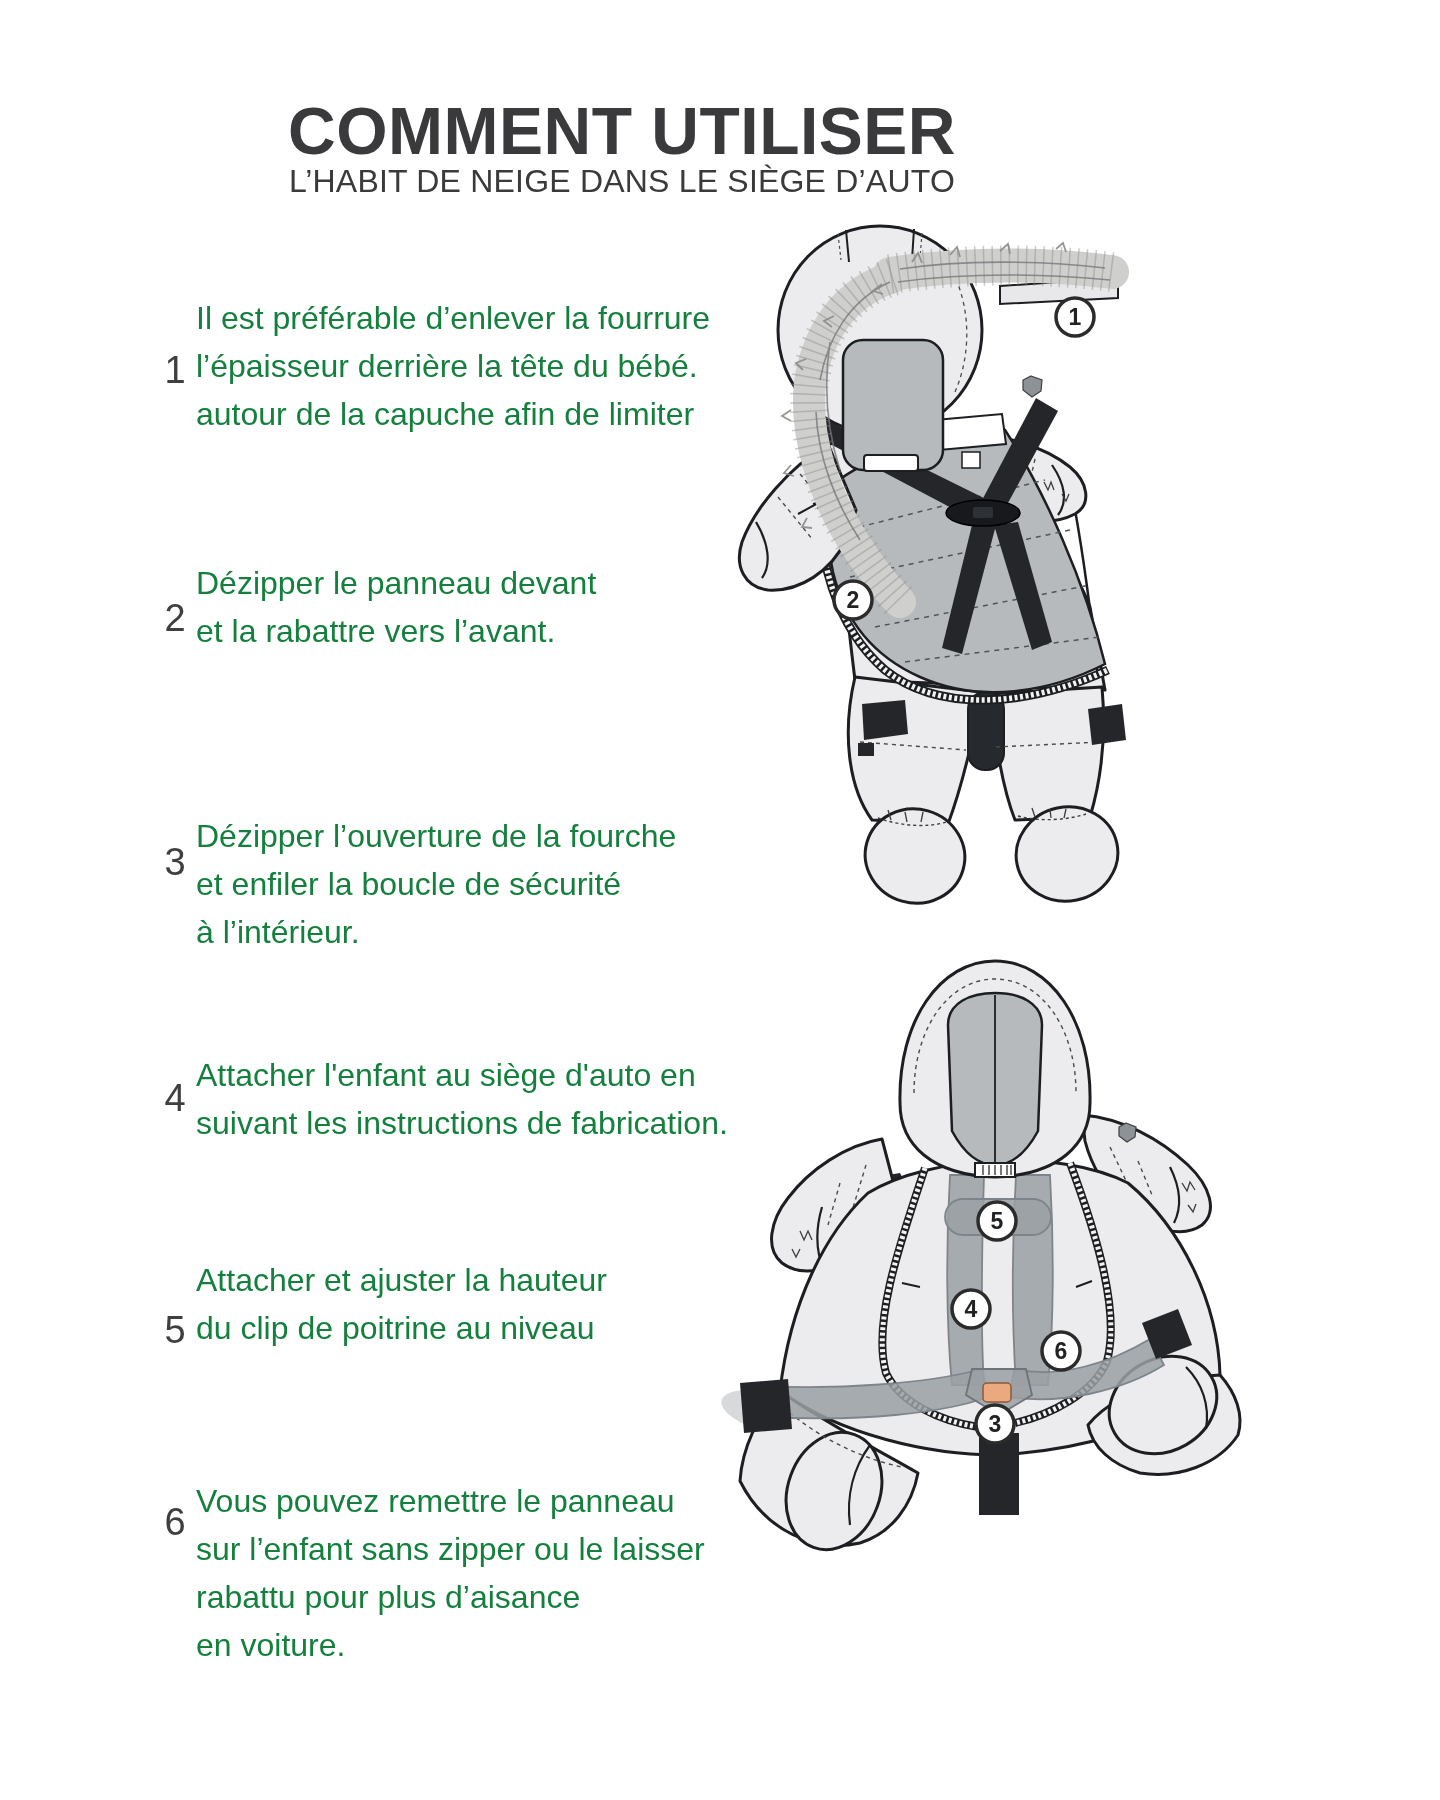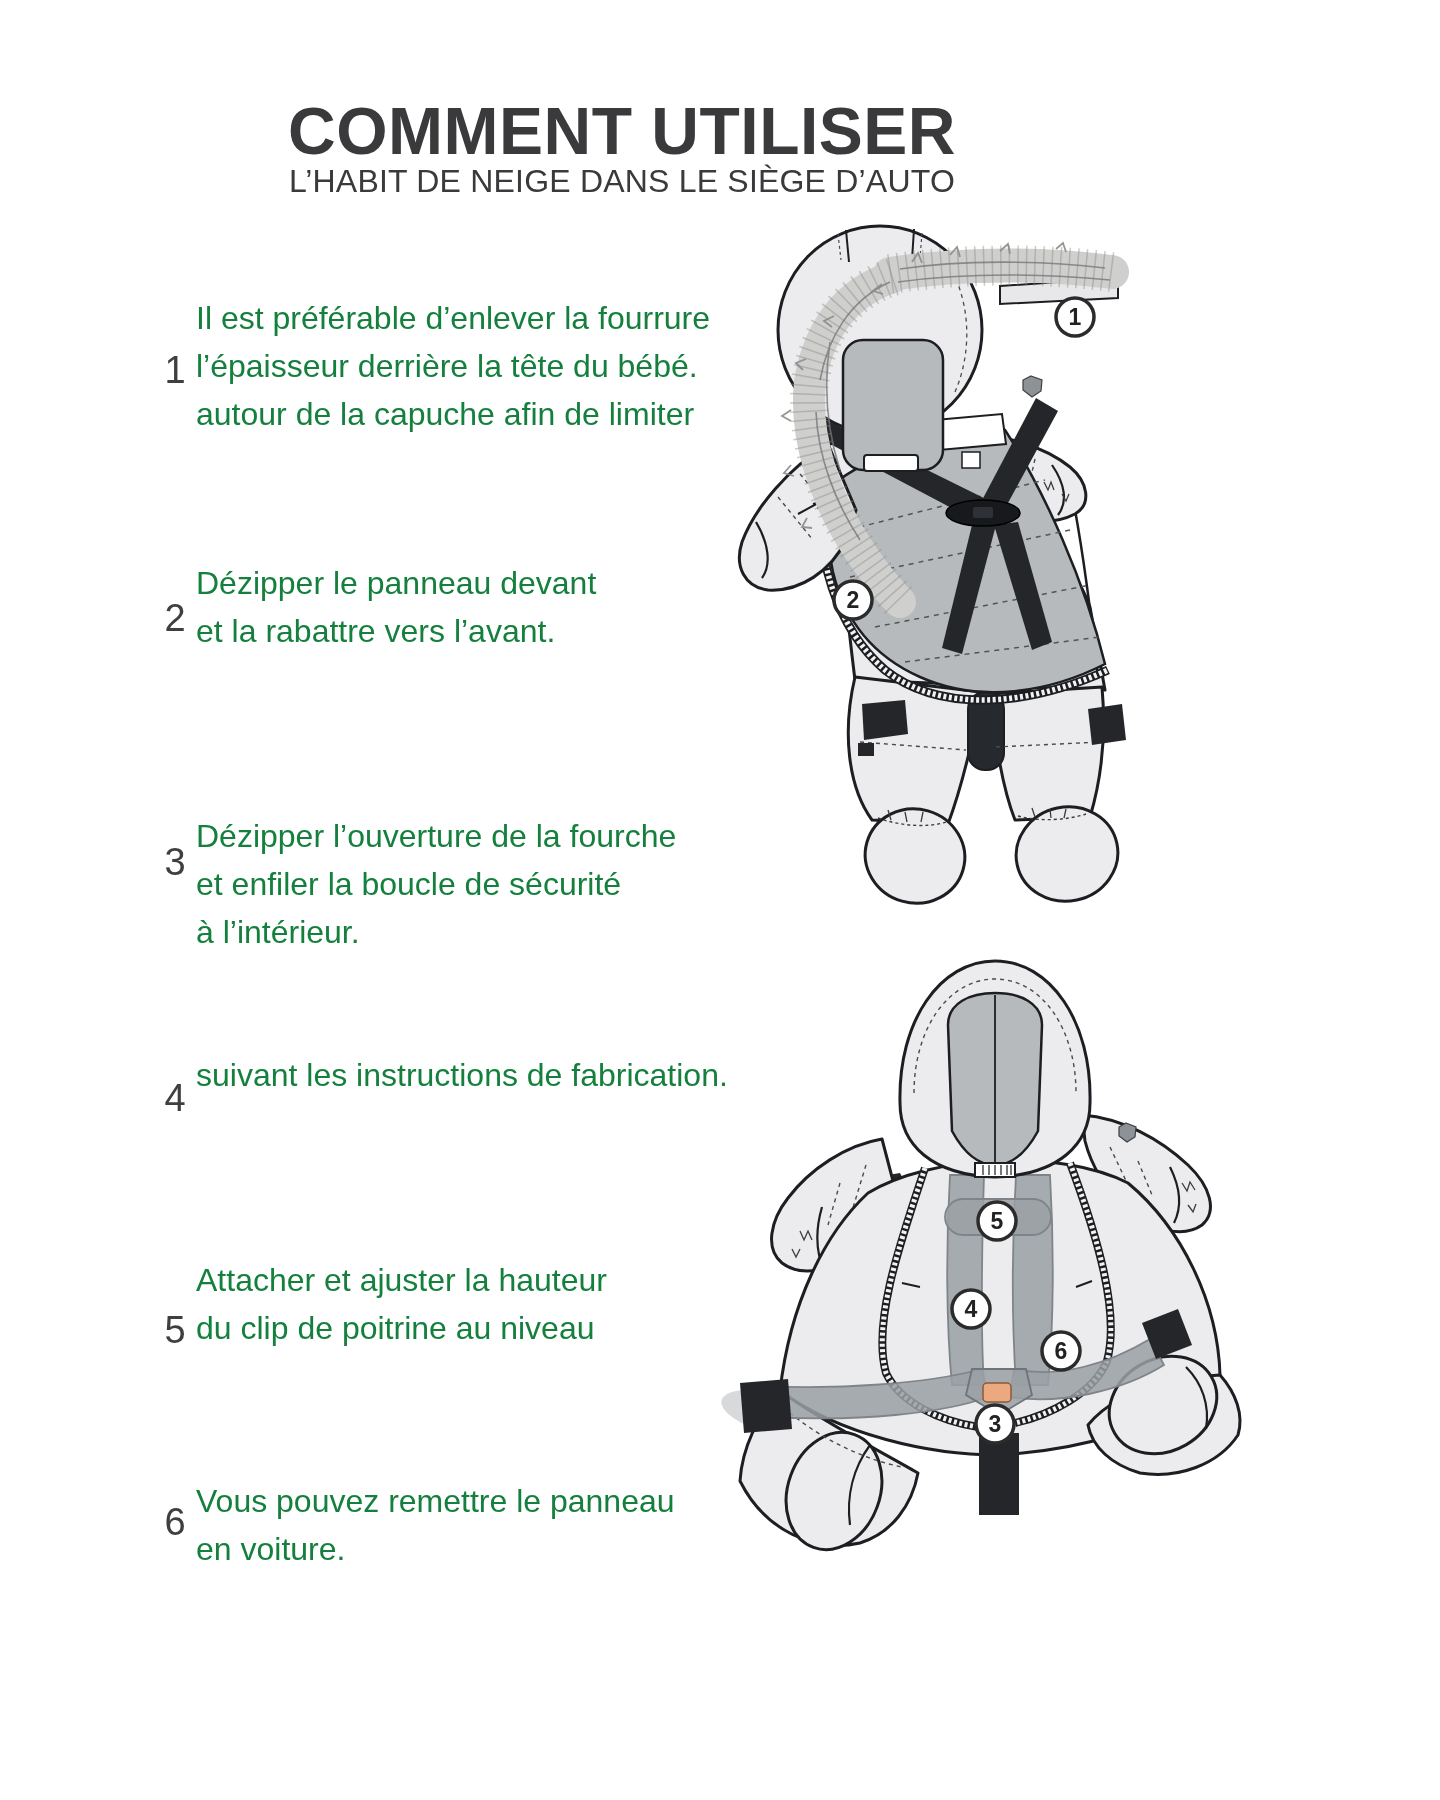--- a/index.html
+++ b/index.html
@@ -49,34 +49,37 @@
   <div class="num n3">3</div>
   <div class="lines t3">
     <div>Dézipper l’ouverture de la fourche</div>
     <div>et enfiler la boucle de sécurité</div>
     <div>à l’intérieur.</div>
   </div>
 </div>
 <div>
   <div class="num n4">4</div>
   <div class="lines t4">
+    <div>Attacher l'enfant au siège d'auto en</div>
     <div>suivant les instructions de fabrication.</div>
   </div>
 </div>
 <div>
   <div class="num n5">5</div>
   <div class="lines t5">
     <div>Attacher et ajuster la hauteur</div>
     <div>du clip de poitrine au niveau</div>
   </div>
 </div>
 <div>
   <div class="num n6">6</div>
   <div class="lines t6">
     <div>Vous pouvez remettre le panneau</div>
+    <div>sur l’enfant sans zipper ou le laisser</div>
+    <div>rabattu pour plus d’aisance</div>
     <div>en voiture.</div>
   </div>
 </div>
 
 <svg id="illus-top" class="illus" viewBox="0 0 480 690">
 
   <g>
     <path d="M178 222 L320 210 C345 240,355 265,345 285 C385 310,422 335,440 385 L455 468 L205 458 C197 395,188 300,178 222 Z" fill="#ececee" stroke="#1c1e21" stroke-width="3" stroke-linejoin="round"></path>
     <path d="M420 350 C432 380,444 420,448 452" stroke="#4a4a4a" stroke-width="1.4" fill="none" stroke-dasharray="4 4"></path>
   </g>

